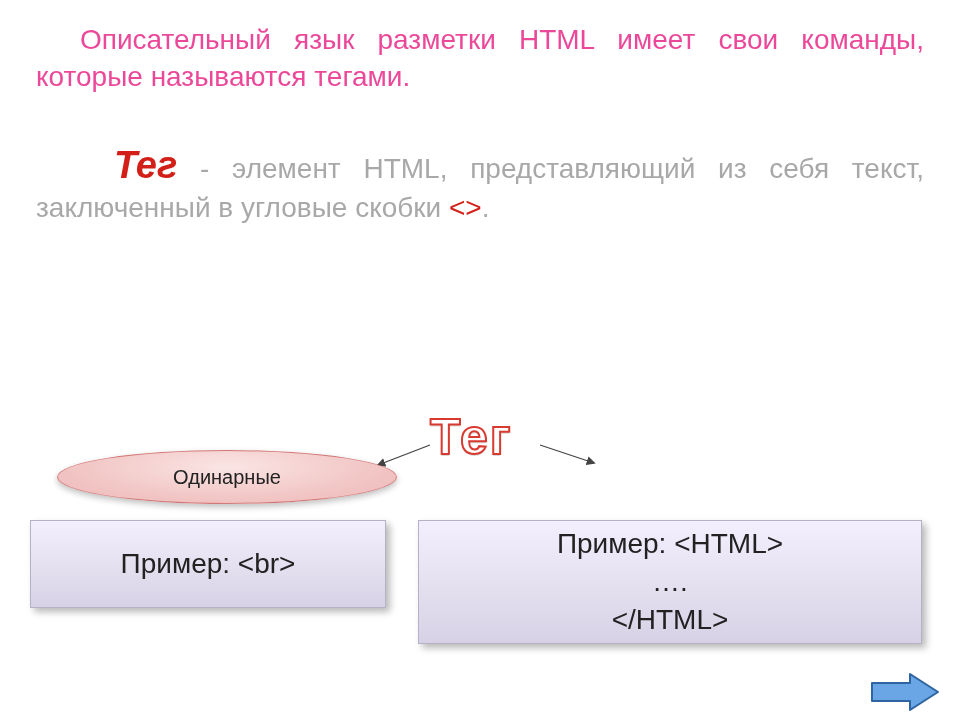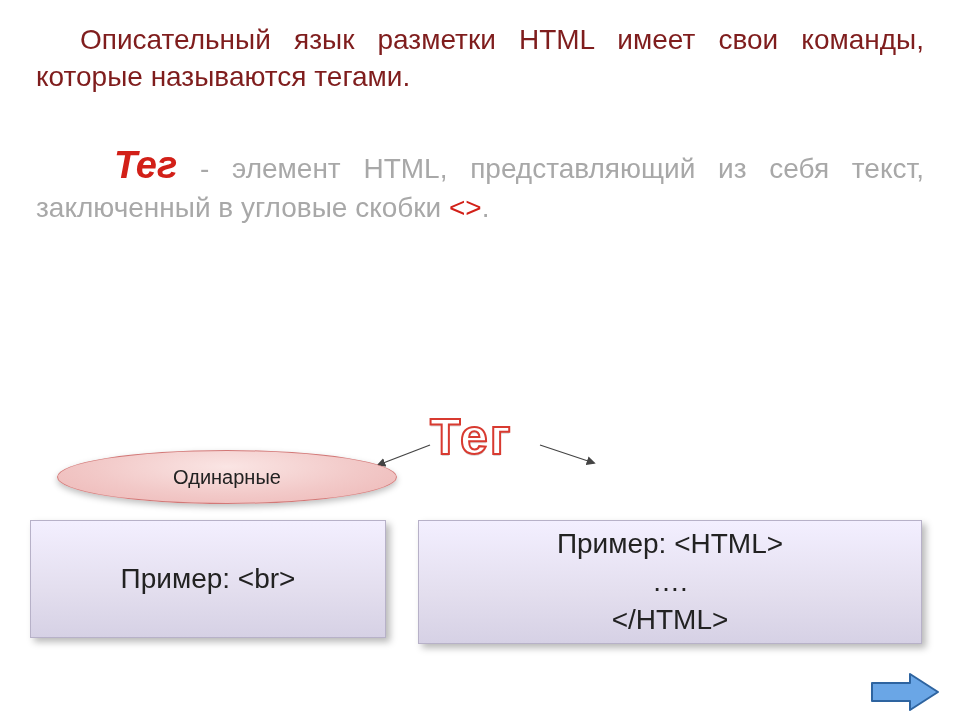--- a/index.html
+++ b/index.html
@@ -4,21 +4,21 @@
   <style>
     * { box-sizing: border-box; margin: 0; padding: 0; }
     html, body { width: 960px; height: 720px; overflow: hidden; font-family: Arial, Helvetica, sans-serif; background: #fff; }
     .slide { position: relative; width: 960px; height: 720px; }
 
     
     .p1 {
       position: absolute;
       left: 36px; top: 22px; width: 888px;
       font-size: 28px; line-height: 1.32;
-      color: #7f1d1d;
+      color: #ec4899;
       text-align: justify;
       text-align-last: left;
       text-indent: 44px;
     }
 
     
     .p2 {
       position: absolute;
       left: 36px; top: 128px; width: 888px;
       font-size: 28px; line-height: 1.32;
@@ -76,21 +76,21 @@
       background: linear-gradient(#f3efff 0%, #e3deee 60%, #d6d1e5 100%);
       box-shadow: 4px 4px 7px rgba(0,0,0,0.28);
       color: #222;
       font-size: 28px;
       display: flex; flex-direction: column;
       align-items: center; justify-content: center;
       text-align: center;
       line-height: 1.35;
       white-space: pre-line;
     }
-    .example-box.left  { left: 30px;  top: 520px; width: 356px; height: 118px; }
+    .example-box.left  { left: 30px;  top: 520px; width: 356px; height: 88px; }
     .example-box.right { left: 418px; top: 520px; width: 504px; height: 124px; }
 
     
     .next-arrow {
       position: absolute;
       left: 870px; top: 672px;
       width: 70px; height: 40px;
     }
   </style>
 </head>

